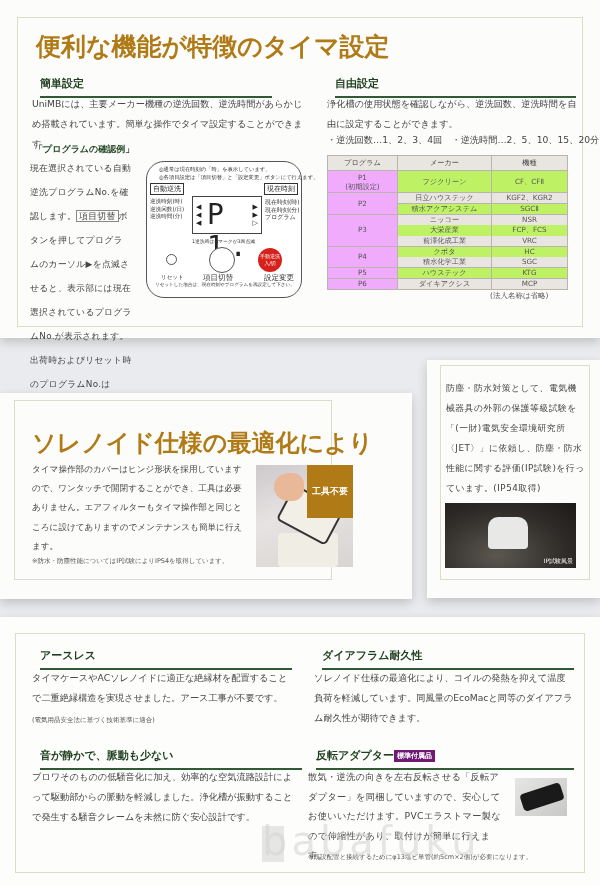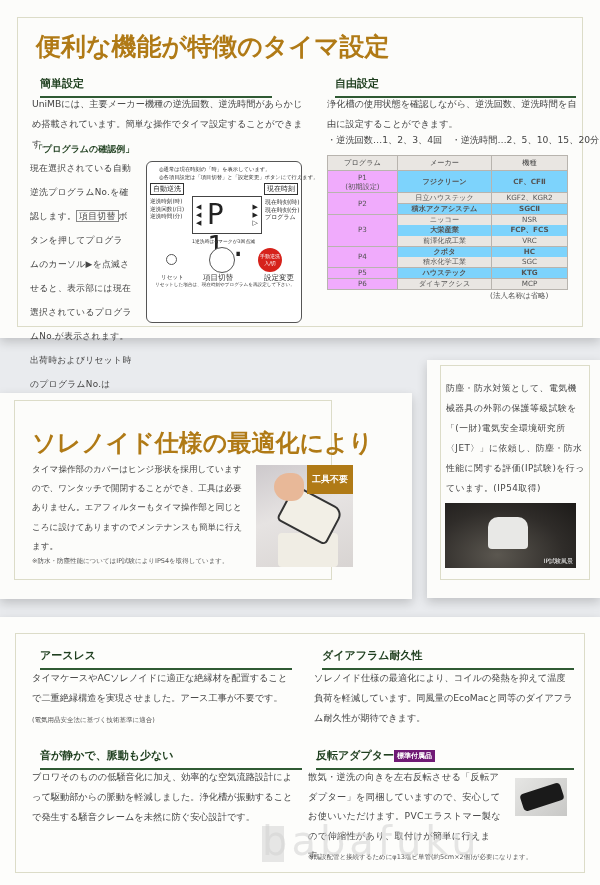--- a/index.html
+++ b/index.html
@@ -46,50 +46,50 @@
   #p1 { left: 0; top: 0; width: 600px; height: 338px; background: #fcfcfa; }
   #p1-frame { left: 17px; top: 17px; width: 566px; height: 310px; }
   #p1-title { position: absolute; left: 36px; top: 30px; font-size: 25px; }
   #simple-head { position: absolute; left: 32px; top: 76px; width: 232px; }
   #simple-text { position: absolute; left: 32px; top: 94px; width: 275px; }
   #confirm-head { position: absolute; left: 34px; top: 143px; font-size: 9px; font-weight: bold; color: #1f3f1f; }
   #confirm-text { position: absolute; left: 30px; top: 156px; width: 102px; font-size: 8.8px; line-height: 24px; color: #444; letter-spacing: 0.3px; }
   .boxed { border: 1px solid #888; padding: 0 2px; }
 
   
-  #ctrl { position: absolute; left: 146px; top: 161px; width: 156px; height: 162px; border: 1.5px solid #555; border-radius: 6px; background: #fff; }
+  #ctrl { position: absolute; left: 146px; top: 161px; width: 156px; height: 137px; border: 1.5px solid #555; border-radius: 18px; background: #fff; }
   .ctrl-note { position: absolute; font-size: 5.3px; color: #333; white-space: nowrap; }
   .ctrl-tag { position: absolute; font-size: 7px; border: 1px solid #333; padding: 0 2px; line-height: 10px; color: #222; }
   .ctrl-lbl { position: absolute; font-size: 5.6px; color: #333; line-height: 7.5px; }
   #lcd { position: absolute; left: 45px; top: 34px; width: 70px; height: 38px; border: 1.2px solid #444; background: #fff; }
   #lcd-text { position: absolute; left: 14px; top: 2px; font-family: "DejaVu Sans Mono", monospace; font-size: 28px; line-height: 32px; color: #222; letter-spacing: 6px; }
   .tri { position: absolute; font-size: 7px; color: #222; line-height: 8px; }
   .btn-circ { position: absolute; border-radius: 50%; border: 1px solid #555; background: #fff; }
   #manual-btn { position: absolute; left: 111px; top: 86px; width: 24px; height: 24px; border-radius: 50%; background: #d6221b; color: #fff; font-size: 5px; text-align: center; line-height: 7px; padding-top: 5px; }
 
   
   #free-head { position: absolute; left: 327px; top: 76px; width: 241px; }
   #free-text { position: absolute; left: 327px; top: 94px; width: 250px; }
   #free-opts { position: absolute; left: 327px; top: 134px; font-size: 9.2px; color: #444; }
   #prog-table { position: absolute; left: 327px; top: 155px; width: 241px; border-collapse: collapse; font-size: 7.2px; color: #555; }
   #prog-table th { background: #e9e6e2; font-weight: normal; height: 15px; border: 1px solid #b8b4ae; color: #444; }
   #prog-table td { border-left: 1px solid #b8b4ae; border-right: 1px solid #b8b4ae; text-align: center; height: 10.6px; line-height: 10px; }
   #prog-table td.prog { background: #f0abfc; border-bottom: 1px solid #b8b4ae; }
   #prog-table tr.grpend td { border-bottom: 1px solid #b8b4ae; }
   #prog-table td.alt { background: #e9e6e2; }
-  #prog-table td.wt { background: #7dd3fc; font-weight: bold; }
+  #prog-table td.wt { background: #bef264; }
   #table-note { position: absolute; left: 490px; top: 291px; font-size: 7.5px; color: #555; }
 
   
   #p2 { left: 0; top: 393px; width: 412px; height: 206px; background: #fcfcfa; }
   #p2-title { position: absolute; left: 32px; top: 427px; font-size: 24px; }
   #p2-text { position: absolute; left: 32px; top: 460px; width: 212px; font-size: 8.6px; line-height: 19.2px; color: #444; }
   #p2-note { position: absolute; left: 32px; top: 557px; }
   #p2-photo { position: absolute; left: 256px; top: 465px; width: 97px; height: 102px; background: linear-gradient(160deg, #cdc9cc 0%, #e6e3e2 45%, #d8d4d2 100%); overflow: hidden; }
-  #no-tool { position: absolute; right: 0; top: 0; background: #b07a16; color: #fff; font-size: 9px; font-weight: bold; padding: 8px 5px; }
+  #no-tool { position: absolute; right: 0; top: 0; background: #b07a16; color: #fff; font-size: 9px; font-weight: bold; padding: 20px 5px; }
   .lid { position: absolute; left: 26px; top: 30px; width: 56px; height: 40px; background: #f2efe6; border: 2px solid #333; border-radius: 5px 10px 5px 5px; transform: rotate(28deg); }
   .base { position: absolute; left: 22px; top: 68px; width: 60px; height: 34px; background: #f0ede4; border-radius: 4px; }
   .hand { position: absolute; left: 18px; top: 8px; width: 30px; height: 28px; background: #e8b898; border-radius: 50% 40% 40% 50%; }
 
   
   #p3 { left: 427px; top: 360px; width: 173px; height: 238px; background: #fcfcfa; }
   #p3-frame { left: 440px; top: 365px; width: 150px; height: 215px; }
   #p3-text { position: absolute; left: 446px; top: 378px; width: 140px; font-size: 8.8px; line-height: 20px; color: #444; letter-spacing: 0.5px; }
   #p3-photo { position: absolute; left: 445px; top: 503px; width: 131px; height: 65px; background: radial-gradient(ellipse at 40% 80%, #5b5750 0%, #2f2c29 60%, #1c1a18 100%); overflow: hidden; }
   #p3-photo .blower { position: absolute; left: 43px; top: 14px; width: 40px; height: 32px; background: #e8e8e6; border-radius: 10px 10px 4px 4px; }

